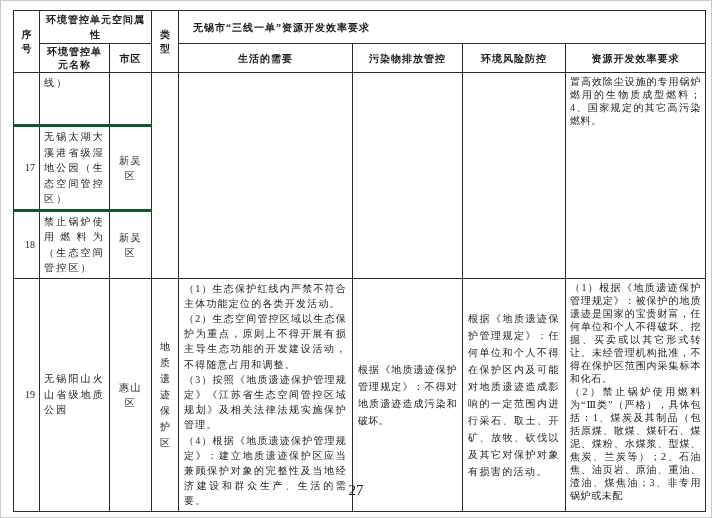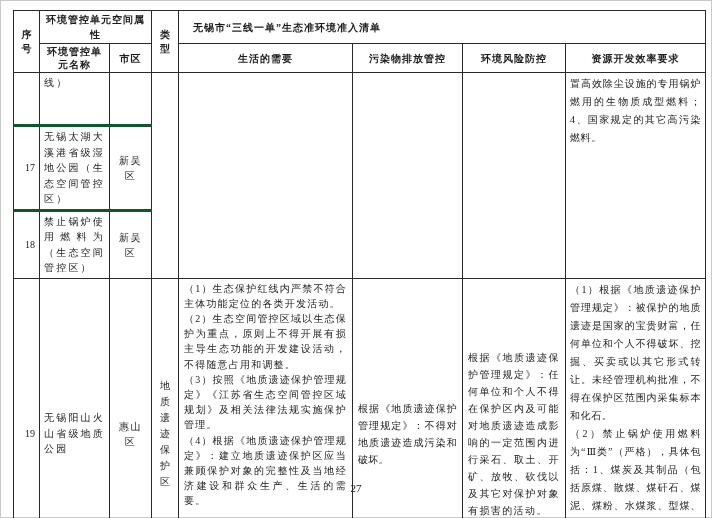--- a/index.html
+++ b/index.html
@@ -44,28 +44,28 @@
     line-height:17px;letter-spacing:0.2px;
     vertical-align:middle;padding:2px 5px;
   }
   td.content-risk{
     text-align:justify;text-align-last:left;
     line-height:17px;letter-spacing:1.4px;
     vertical-align:middle;padding:2px 5px;
   }
   td.content-res{
     text-align:justify;text-align-last:left;
-    line-height:18px;letter-spacing:0.6px;
+    line-height:13px;letter-spacing:0.6px;
     vertical-align:top;padding:2px 4px;
   }
   td.vtype{line-height:16px;letter-spacing:0;}
   td.sep-top{border-top:3px solid #14532d;}
   .page-num{
     position:absolute;left:0;right:0;top:482px;text-align:center;
-    font-size:11px;font-family:"Liberation Serif","DejaVu Serif",serif;
+    font-size:15px;font-family:"Liberation Serif","DejaVu Serif",serif;
   }
 </style>
 </head>
 <body>
 
 <table class="doc-table">
   <colgroup>
     <col style="width:26px">
       <col style="width:70px">
       <col style="width:42px">
@@ -76,21 +76,21 @@
       <col style="width:140px">
   </colgroup>
 
   <tbody>
       <tr style="height:20px">
     <td class="vhead" rowspan="2">序
 号</td>
     <td class="hdr-group2" colspan="2">环境管控单元空间属性</td>
     <td class="vhead" rowspan="2">类
 型</td>
-    <td class="hdr-group" colspan="4">无锡市“三线一单”生态准环境准入清单</td>
+    <td class="hdr-group" colspan="4">无锡市“三线一单”资源开发效率要求</td>
   </tr>
 
   <tr style="height:29px">
     <td class="hdr">环境管控单
 元名称</td>
     <td class="hdr">市区</td>
     <td class="hdr">生活的需要</td>
     <td class="hdr">污染物排放管控</td>
     <td class="hdr">环境风险防控</td>
     <td class="hdr">资源开发效率要求</td>

